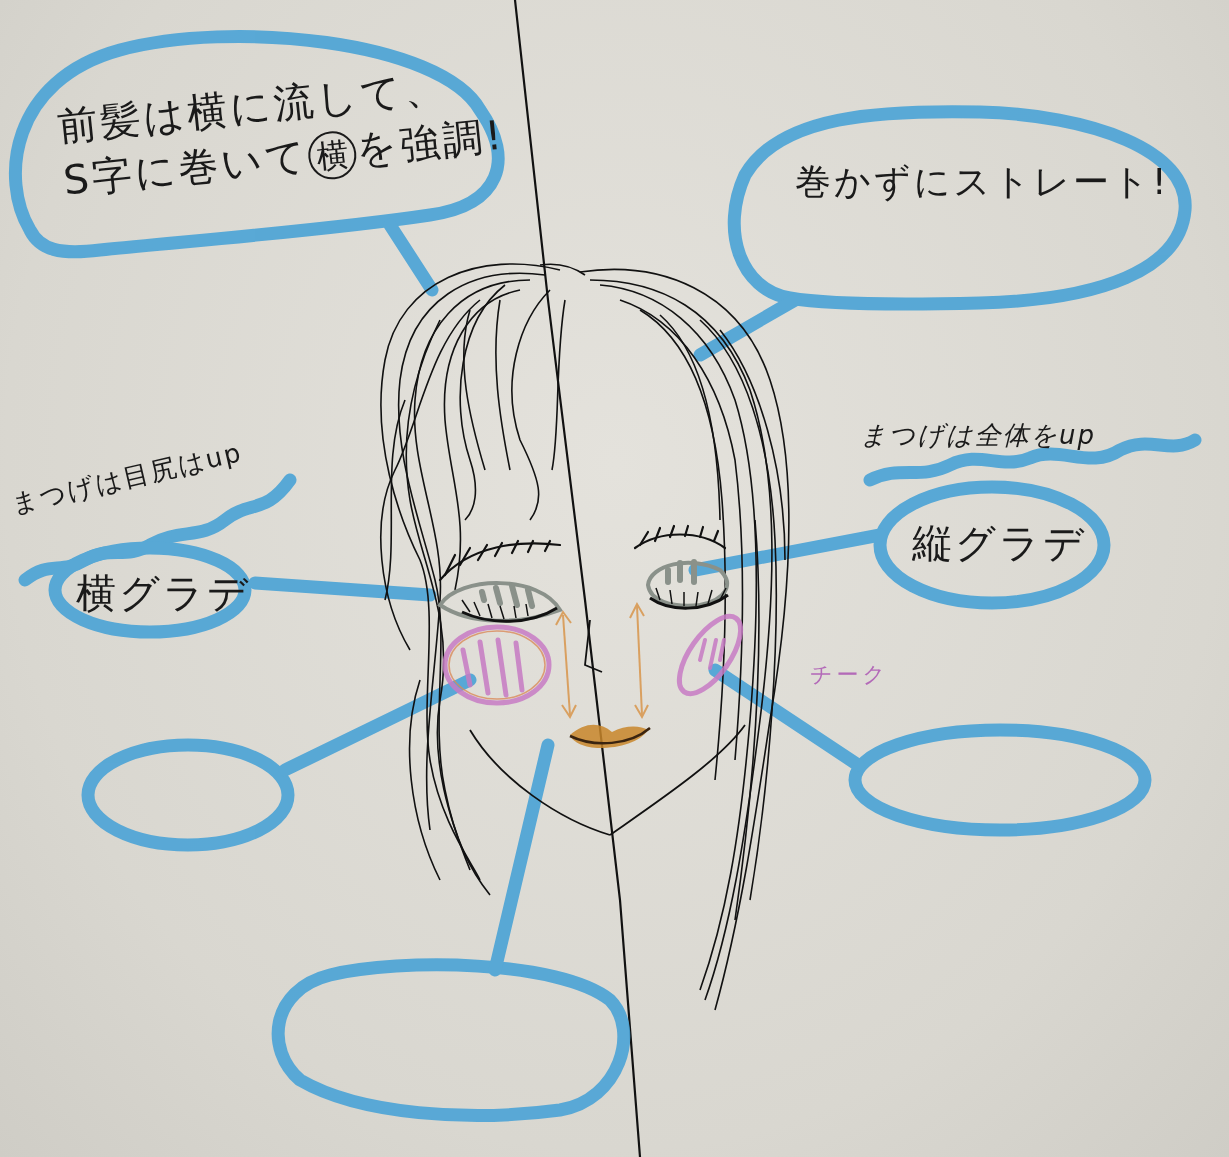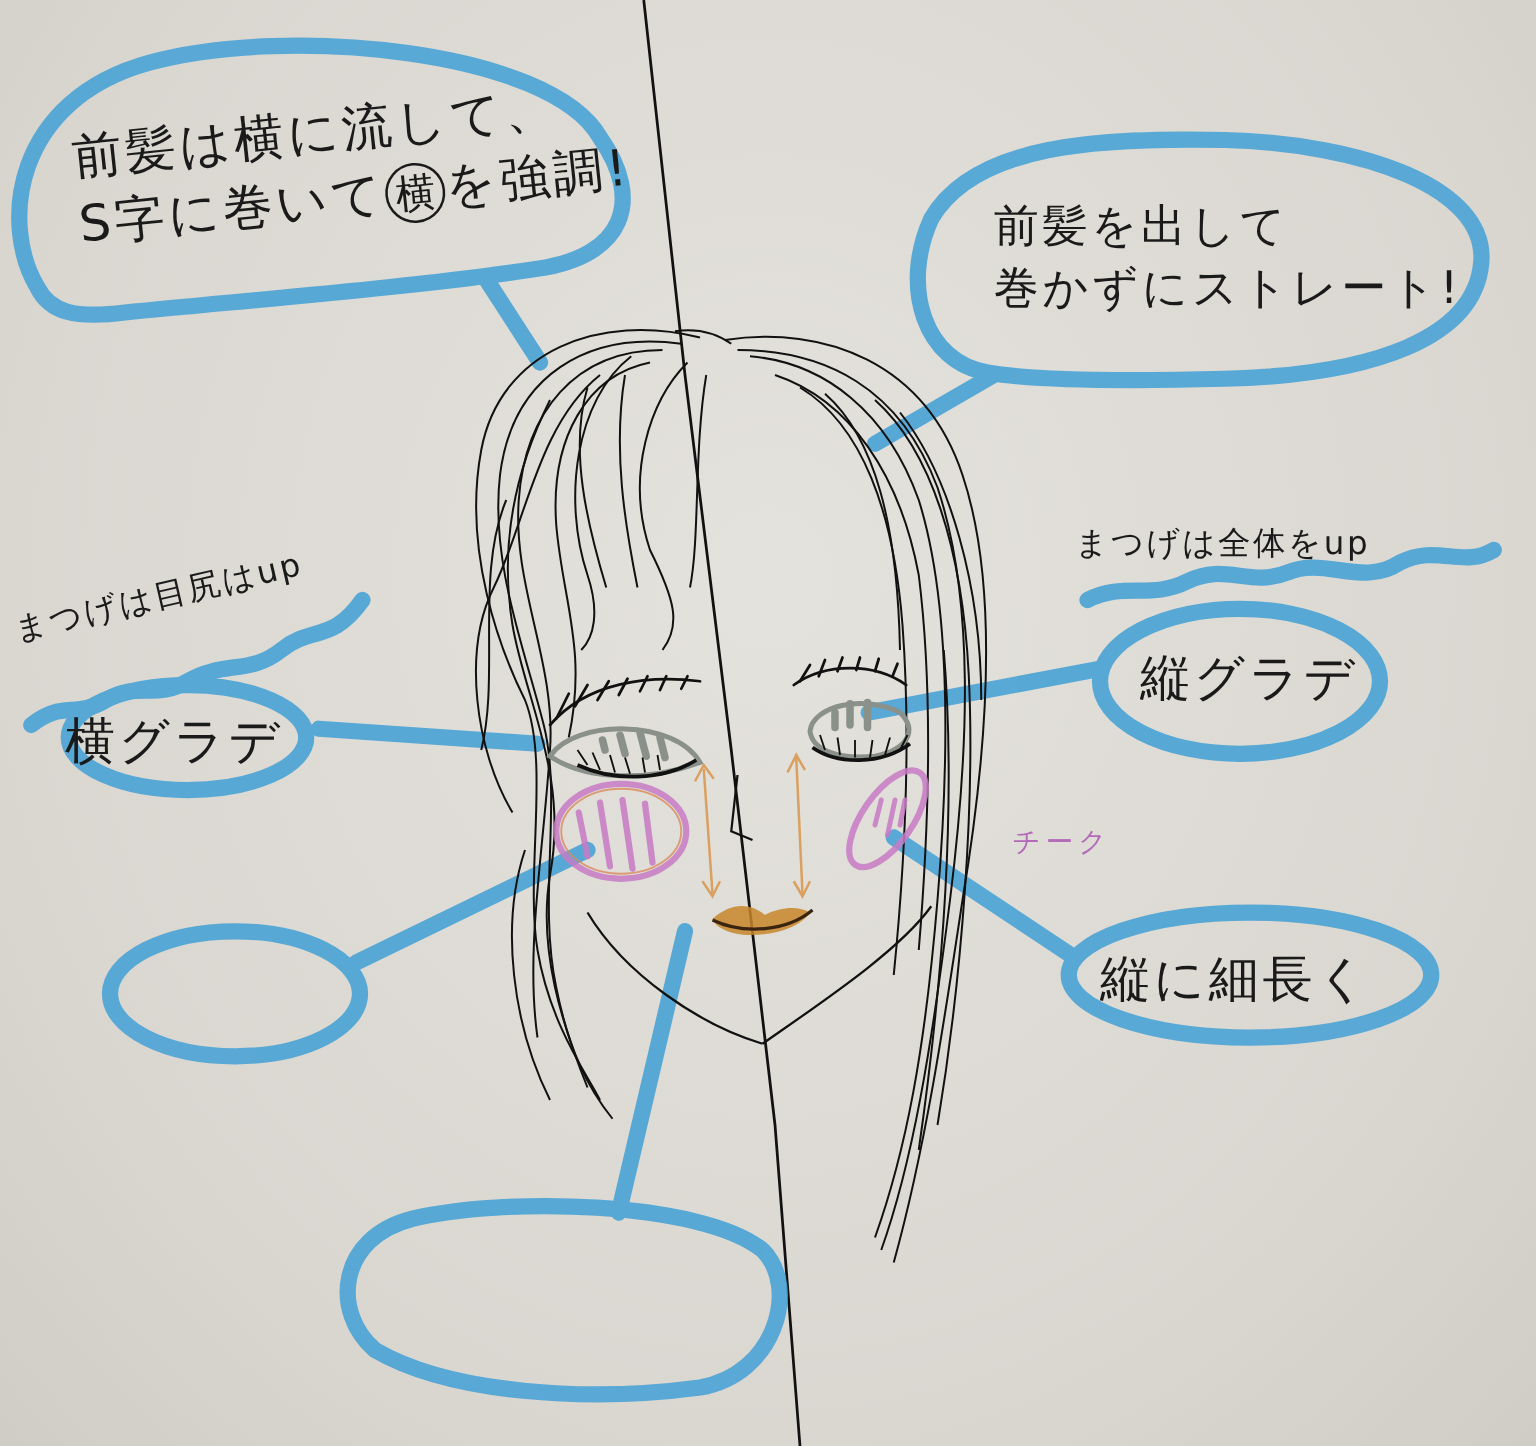--- a/index.html
+++ b/index.html
@@ -159,28 +159,26 @@
   </svg>
 
   <div class="label big" style="left:55px; top:100px; transform: rotate(-6deg);">
     <div>前髪は横に流して、</div>
     <div>
       <span>S字に巻いて</span><span class="circ">横</span><span>を強調!</span>
     </div>
   </div>
 
   <div class="label mid" style="left:795px; top:158px;">
-    <div>前髪を出して</div>
     <div>巻かずにストレート!</div>
   </div>
 
   <div class="label small" style="left:8px; top:488px; transform: rotate(-13deg);">まつげは目尻はup</div>
-  <div class="label big" style="left:52px; top:566px;">横グラデ</div>
+  <div class="label big" style="left:76px; top:566px;">横グラデ</div>
 
-  <div class="label small" style="left:860px; top:418px;">まつげは全体をup</div>
+  <div class="label small" style="left:860px; top:418px;font-style:italic;">まつげは全体をup</div>
   <div class="label big" style="left:912px; top:516px;text-align:center;">縦グラデ</div>
 
   <div class="label cheek-label" style="left:810px; top:660px;">チーク</div>
 
-  <div class="label big" style="left:880px; top:757px;">縦に細長く</div>
 
 
 </div>
 
 </body></html>

